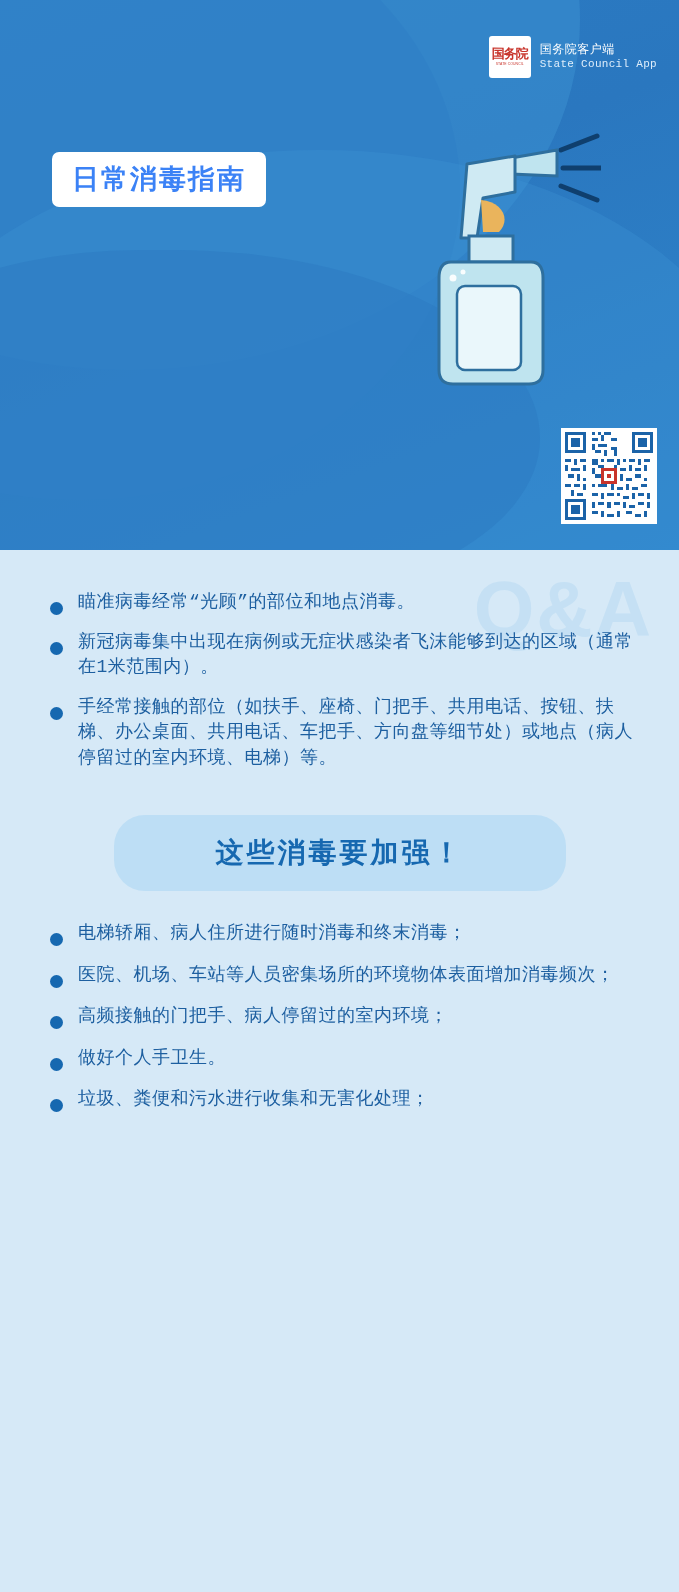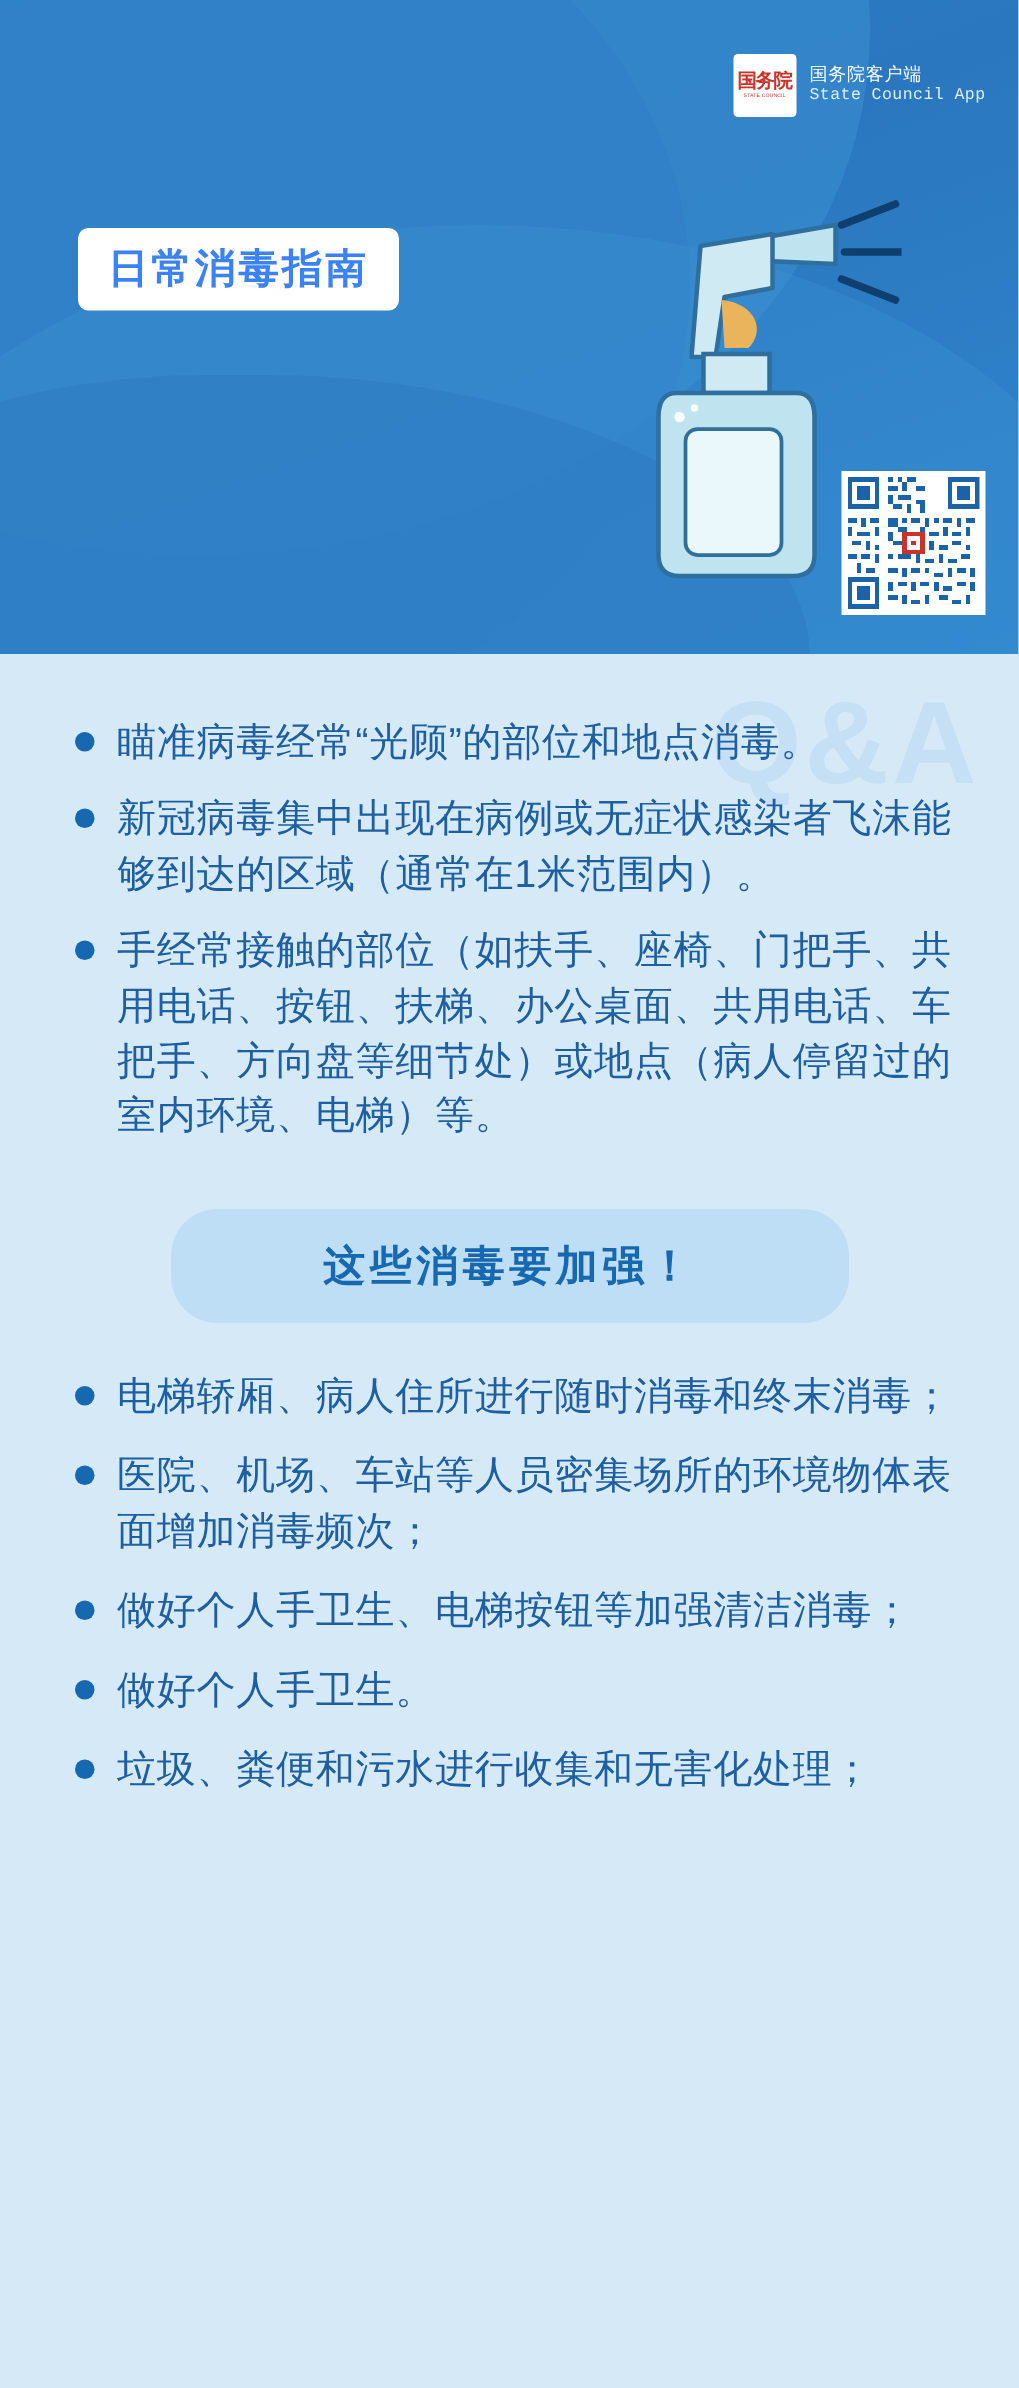--- a/index.html
+++ b/index.html
@@ -11,21 +11,21 @@
   body {
     background: #d6e9f7;
     position: relative;
     overflow: hidden;
   }
 
   
   .header {
     position: relative;
     width: 679px;
-    height: 436px;
+    height: 550px;
     background: linear-gradient(160deg, #2b7cc4 0%, #2a77bf 40%, #2f86cc 100%);
     overflow: hidden;
   }
   .header .wave1 {
     position: absolute;
     width: 900px; height: 700px;
     left: -320px; top: -330px;
     background: #3a8fd0;
     border-radius: 50%;
     opacity: .55;
@@ -175,24 +175,25 @@
     position: relative;
     z-index: 2;
     list-style: none;
     margin: 0 34px 0 44px;
   }
   ul.bullets li {
     position: relative;
     padding-left: 34px;
     margin-bottom: 14px;
     color: #1d5fa0;
-    font-size: 26px;
+    font-size: 18px;
     line-height: 1.42;
     letter-spacing: .5px;
     font-weight: 500;
+    font-family: Liberation Mono, monospace;
   }
   ul.bullets li::before {
     content: "";
     position: absolute;
     left: 6px; top: 12px;
     width: 13px; height: 13px;
     border-radius: 50%;
     background: #1668b0;
   }
 
@@ -379,17 +380,17 @@
     <li>瞄准病毒经常“光顾”的部位和地点消毒。</li>
     <li>新冠病毒集中出现在病例或无症状感染者飞沫能够到达的区域（通常在1米范围内）。</li>
     <li>手经常接触的部位（如扶手、座椅、门把手、共用电话、按钮、扶梯、办公桌面、共用电话、车把手、方向盘等细节处）或地点（病人停留过的室内环境、电梯）等。</li>
   </ul>
 
   <div class="section-banner">这些消毒要加强！</div>
 
   <ul class="bullets second">
     <li>电梯轿厢、病人住所进行随时消毒和终末消毒；</li>
     <li>医院、机场、车站等人员密集场所的环境物体表面增加消毒频次；</li>
-    <li>做好个人手卫生、电梯按钮等加强清洁消毒；</li>
+    <li>高频接触的门把手、病人停留过的室内环境；</li>
     <li>做好个人手卫生。</li>
     <li>垃圾、粪便和污水进行收集和无害化处理；</li>
   </ul>
 </div>
 
 </body></html>

